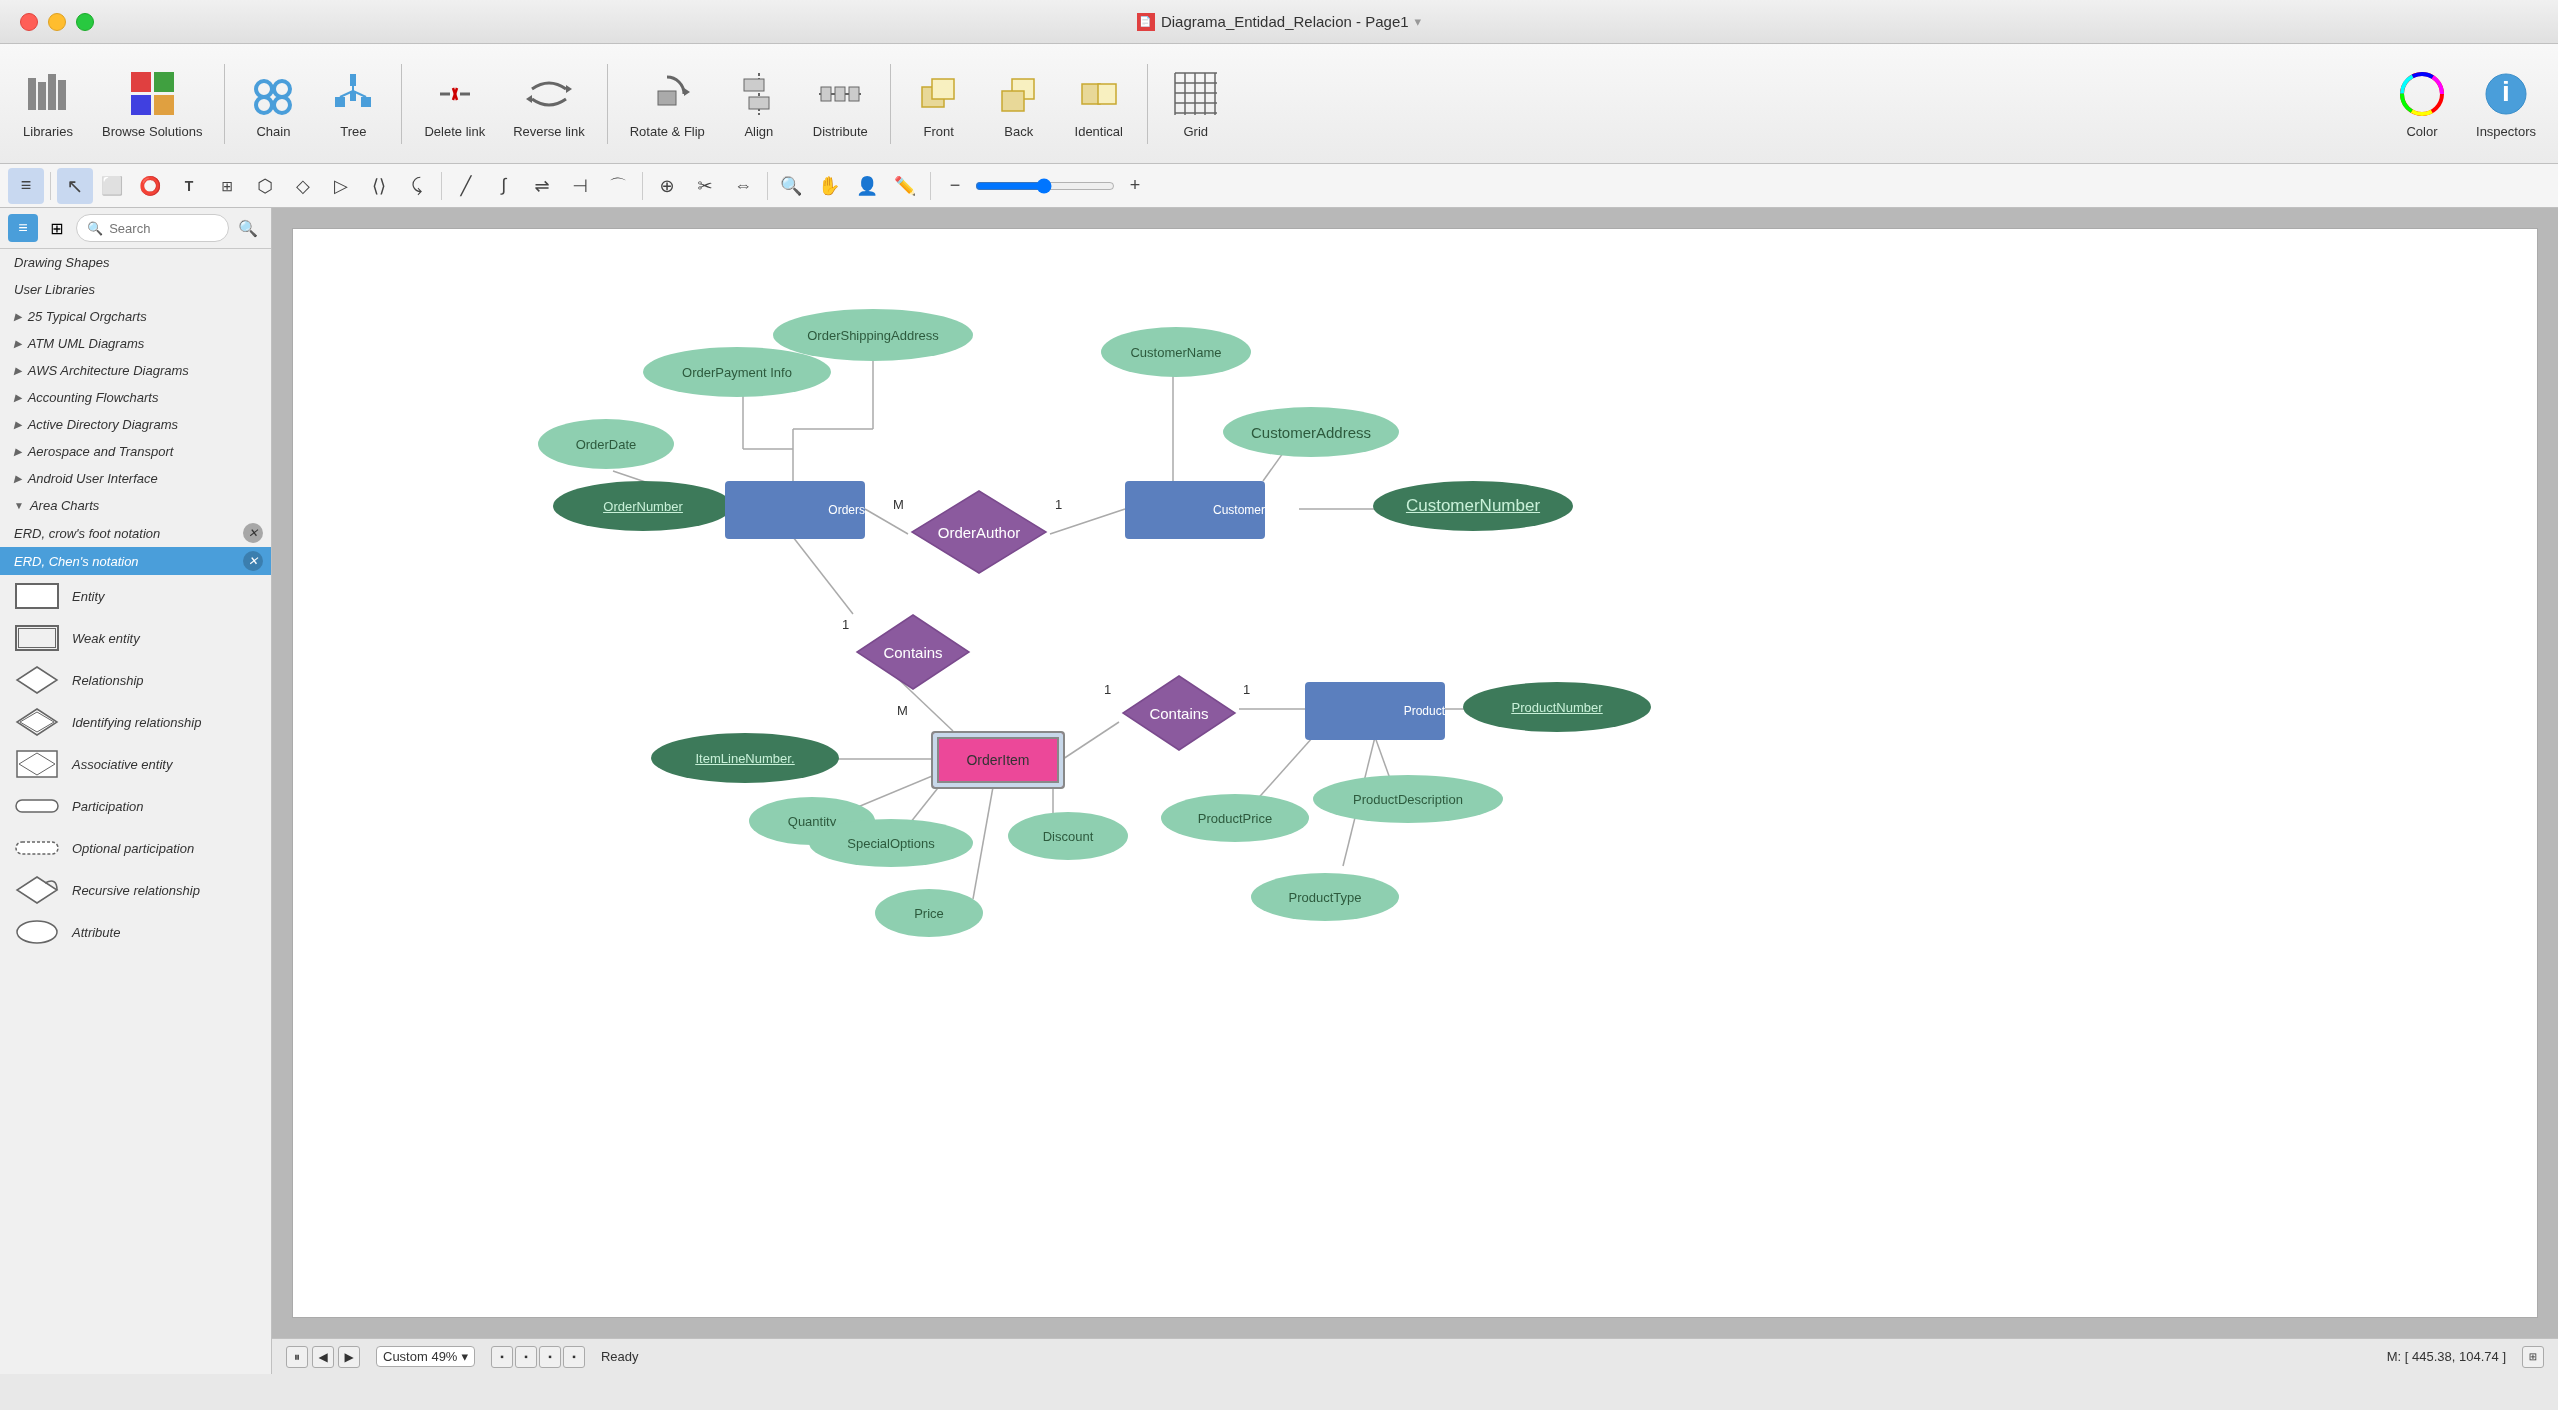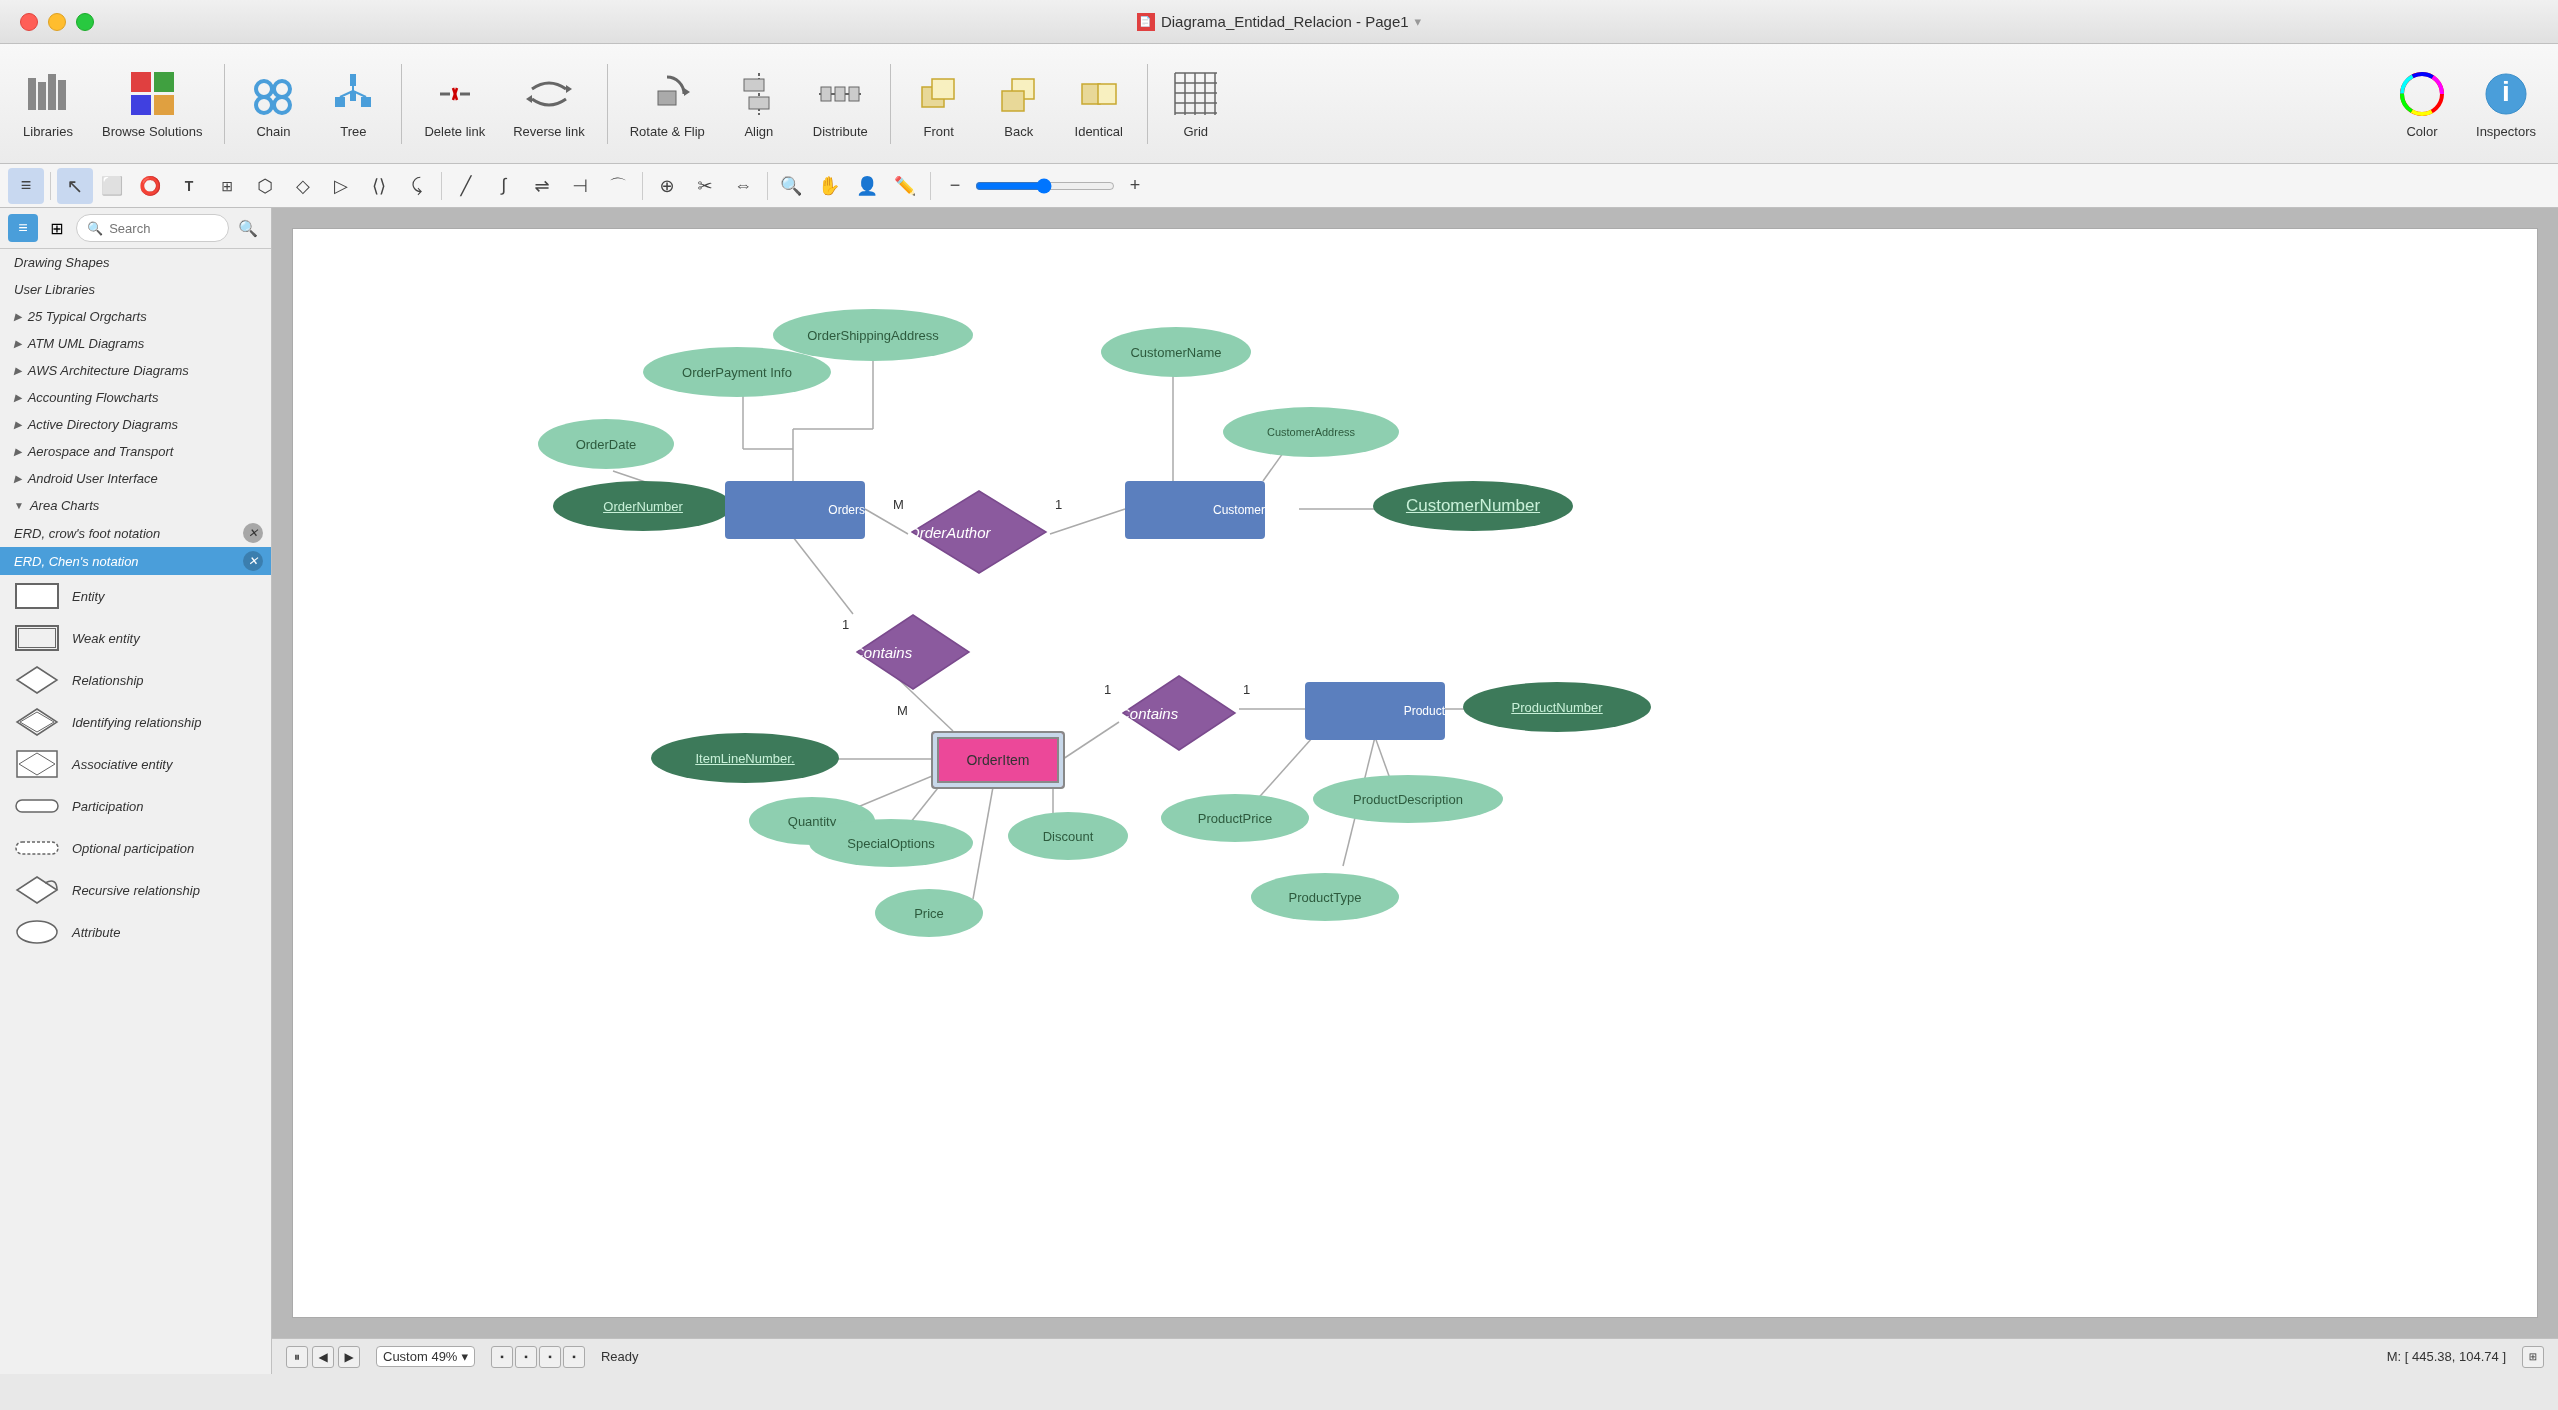--- a/index.html
+++ b/index.html
@@ -378,22 +378,21 @@
       display: flex;
       align-items: center;
       justify-content: center;
       position: absolute;
     }
     .erd-rel-inner {
       position: absolute;
       top: 0; left: 0; right: 0; bottom: 0;
       display: flex;
       align-items: center;
-      justify-content: flex-start;
-      font-style: italic;
+      justify-content: center;
     }
     .erd-rel-label {
       position: relative;
       z-index: 2;
       color: white;
       font-size: 15px;
       font-weight: 500;
       text-align: center;
     }
     
@@ -879,21 +878,21 @@
 
       <div class="canvas-shape erd-attr" style="left:245px; top:190px; width:136px; height:50px; border-radius:50%;">
         <span style="font-size:13px; color:#2d5a3d;">OrderDate</span>
       </div>
 
       <div class="canvas-shape erd-attr" style="left:808px; top:98px; width:150px; height:50px; border-radius:50%;">
         <span style="font-size:13px; color:#2d5a3d;">CustomerName</span>
       </div>
 
       <div class="canvas-shape erd-attr" style="left:930px; top:178px; width:176px; height:50px; border-radius:50%;">
-        <span style="font-size:11px; color:#2d5a3d;">CustomerAddress</span>
+        <span style="font-size:15px; color:#2d5a3d;">CustomerAddress</span>
       </div>
 
       <div class="canvas-shape erd-attr-key" style="left:260px; top:252px; width:180px; height:50px; border-radius:50%;">
         <span style="font-size:13px; text-decoration:underline;">OrderNumber</span>
       </div>
 
       <div class="canvas-shape erd-entity" style="left:432px; top:252px; width:140px; height:58px; border-radius:4px;">
         <span>Orders</span>
       </div>
 

